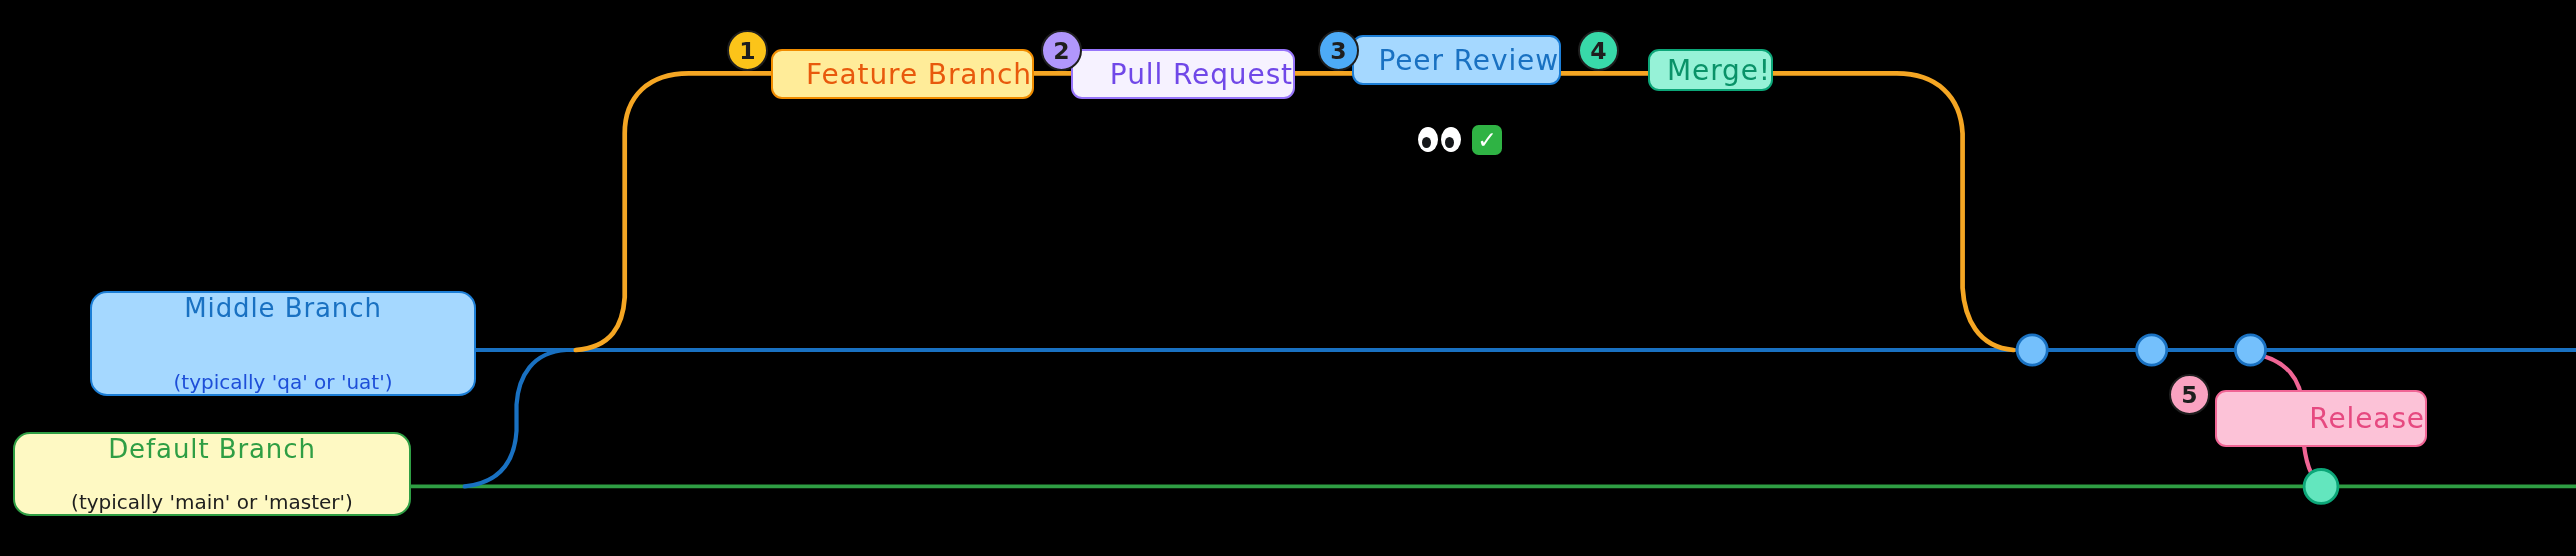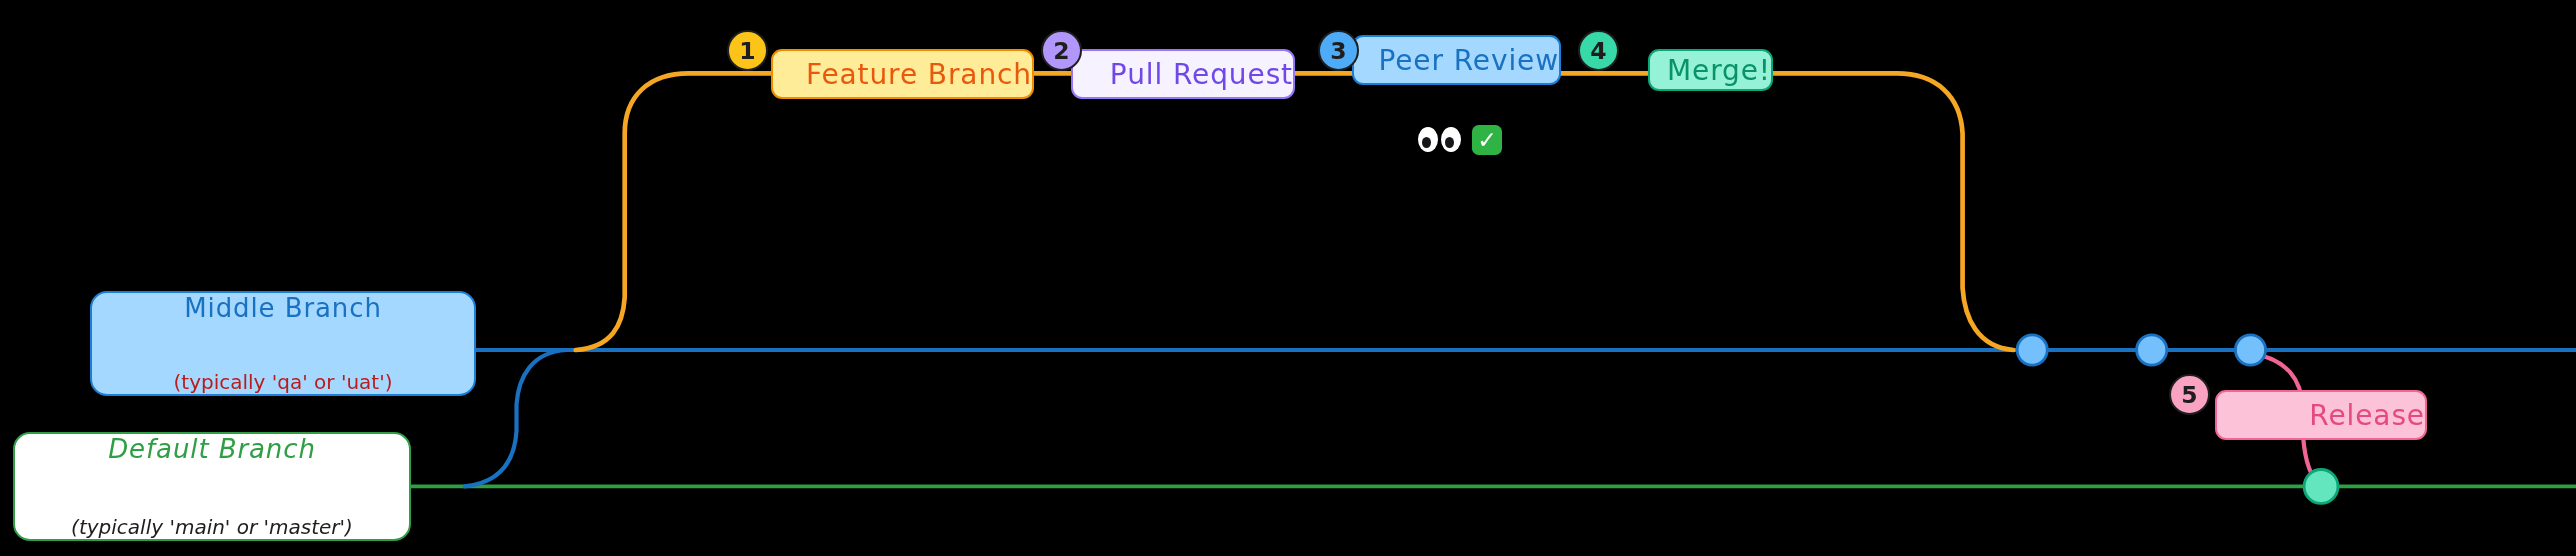--- a/index.html
+++ b/index.html
@@ -136,28 +136,28 @@
     </span>
     <span class="check-box" style="background: rgb(47, 179, 68);">✓</span>
   </div>
 
   <div class="badge" style="left: 1578px; top: 30px; background: rgb(56, 217, 169); border-color: rgb(30, 30, 30); color: rgb(30, 30, 30);">4</div>
   <div class="step-box" style="left: 1616px; top: 49px; width: 125px; height: 42px; background: rgb(150, 242, 215); border-color: rgb(12, 166, 120); margin-left: 32px;">
     <span class="step-label" style="color: rgb(9, 146, 104);">Merge!</span>
   </div>
 
   <div class="badge" style="left: 2169px; top: 374px; background: rgb(250, 162, 193); border-color: rgb(30, 30, 30); color: rgb(30, 30, 30);">5</div>
-  <div class="step-box" style="left: 2215px; top: 390px; width: 212px; height: 50px; background: rgb(252, 194, 215); border-color: rgb(240, 101, 149);">
+  <div class="step-box" style="left: 2215px; top: 390px; width: 212px; height: 57px; background: rgb(252, 194, 215); border-color: rgb(240, 101, 149);">
     <span class="step-label" style="color: rgb(230, 73, 128);">Release</span>
   </div>
 
   <div class="branch-box" style="left: 90px; top: 291px; width: 386px; height: 105px; background: rgb(165, 216, 255); border-color: rgb(28, 126, 214);">
     <span class="branch-title" style="color: rgb(25, 113, 194);">Middle Branch</span>
-    <span class="branch-subtitle" style="color: #b91c1c;">(typically 'qa' or 'uat')</span>
+    <span class="branch-subtitle" style="color: #1d4ed8;">(typically 'qa' or 'uat')</span>
   </div>
 
-  <div class="branch-box" style="left: 13px; top: 432px; width: 398px; height: 109px; background: #ffffff; border-color: rgb(47, 158, 68); font-style: italic;">
+  <div class="branch-box" style="left: 13px; top: 432px; width: 398px; height: 84px; background: #fef9c3; border-color: rgb(47, 158, 68);">
     <span class="branch-title" style="color: rgb(47, 158, 68);">Default Branch</span>
     <span class="branch-subtitle" style="color: rgb(30, 30, 30);">(typically 'main' or 'master')</span>
   </div>
 
 </div>
 
 
 </body></html>

